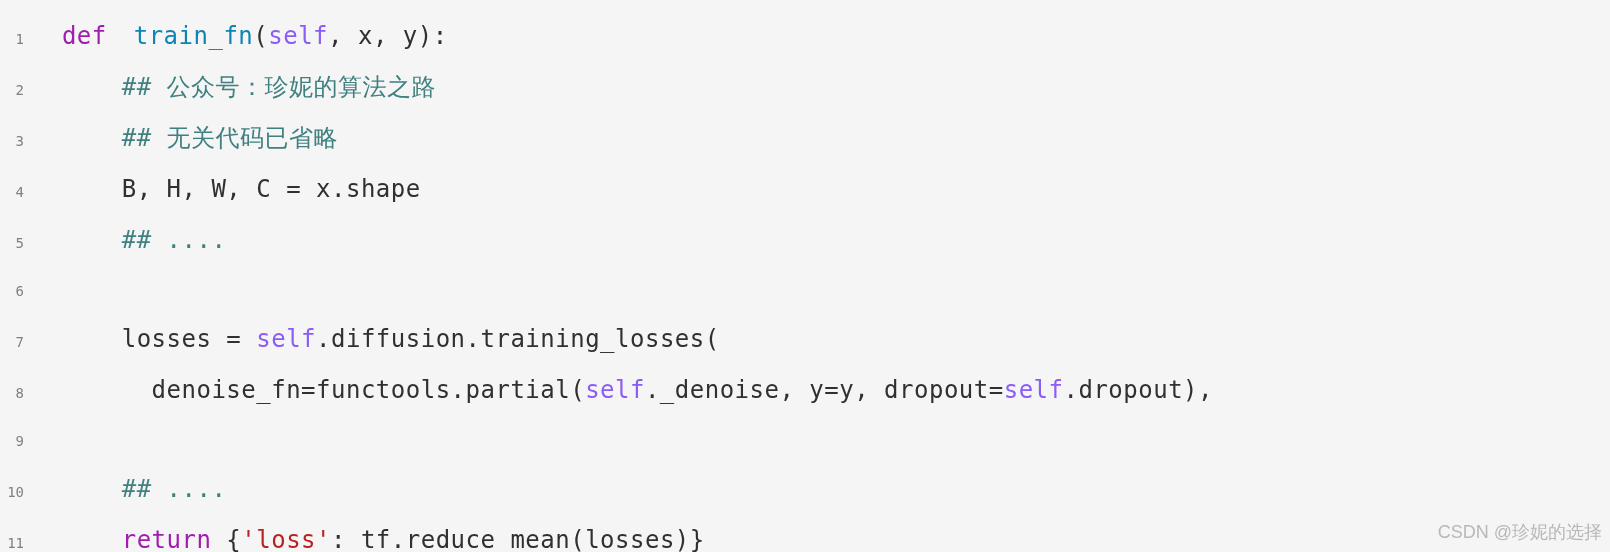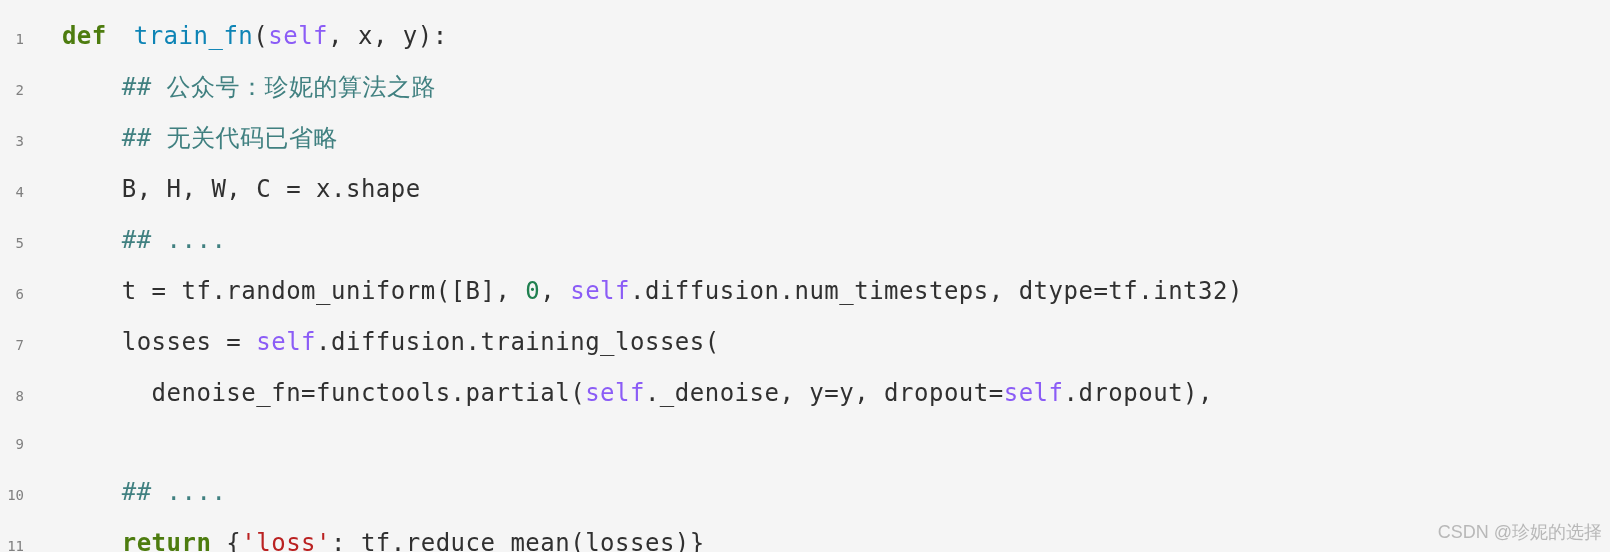--- a/index.html
+++ b/index.html
@@ -33,21 +33,21 @@
     font-size: 14px;
     user-select: none;
     padding-right: 8px;
     flex-shrink: 0;
   }
   .code-content {
     white-space: pre;
     font-family: "Consolas", "Monaco", "Menlo", monospace;
     letter-spacing: 0.5px;
   }
-  .kw { color: #4d7c0f; font-weight: bold; }
+  .kw { color: #a21caf; font-weight: normal; }
   .fn { color: #0e84b5; margin-left: 12px; }
   .self { color: #8b5cf6; }
   .comment { color: #408080; }
   .num { color: #208050; }
   .str { color: #ba2121; }
   .plain { color: #303030; }
   .watermark {
     position: absolute;
     bottom: 8px;
     right: 8px;
@@ -75,21 +75,20 @@
     <div class="line">
       <span class="line-number">4</span>
       <span class="code-content"><span class="plain">      B, H, W, C </span><span class="plain">= </span><span class="plain">x.shape</span></span>
     </div>
     <div class="line">
       <span class="line-number">5</span>
       <span class="code-content"><span class="plain">      </span><span class="comment">## ....</span></span>
     </div>
     <div class="line">
       <span class="line-number">6</span>
-      <span class="code-content"><span class="plain">      t = tf.random_uniform([B], </span><span class="num">0</span><span class="plain">, </span><span class="self">self</span><span class="plain">.diffusion.num_timesteps, dtype=tf.int32)</span></span>
     </div>
     <div class="line">
       <span class="line-number">7</span>
       <span class="code-content"><span class="plain">      losses = </span><span class="self">self</span><span class="plain">.diffusion.training_losses(</span></span>
     </div>
     <div class="line">
       <span class="line-number">8</span>
       <span class="code-content"><span class="plain">        denoise_fn=functools.partial(</span><span class="self">self</span><span class="plain">._denoise, y=y, dropout=</span><span class="self">self</span><span class="plain">.dropout),</span></span>
     </div>
     <div class="line">

